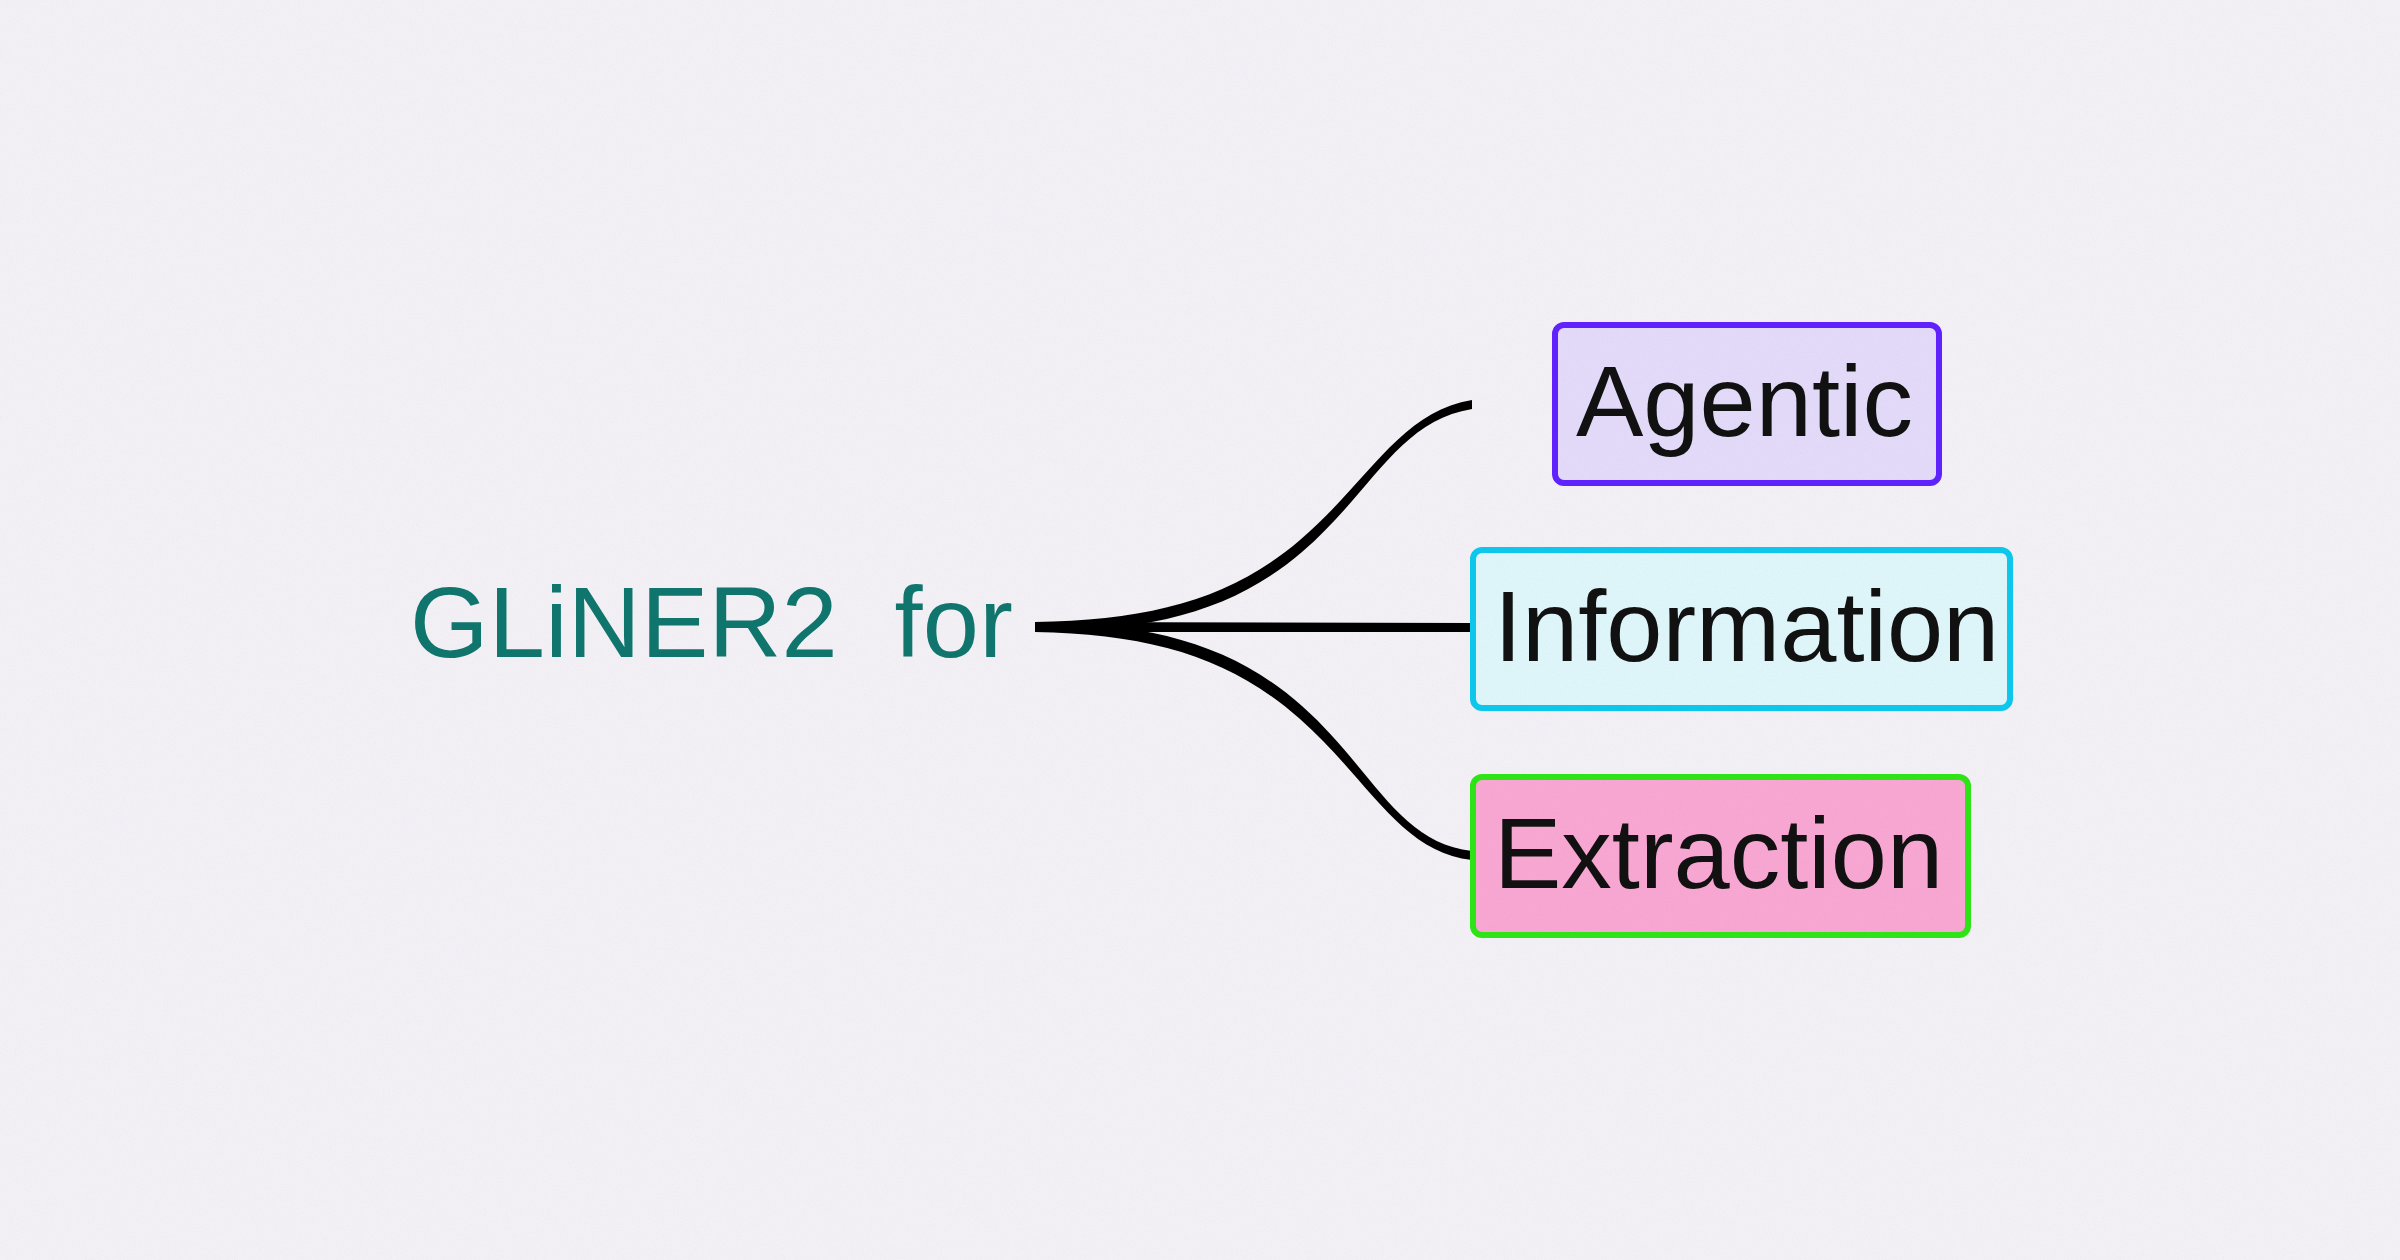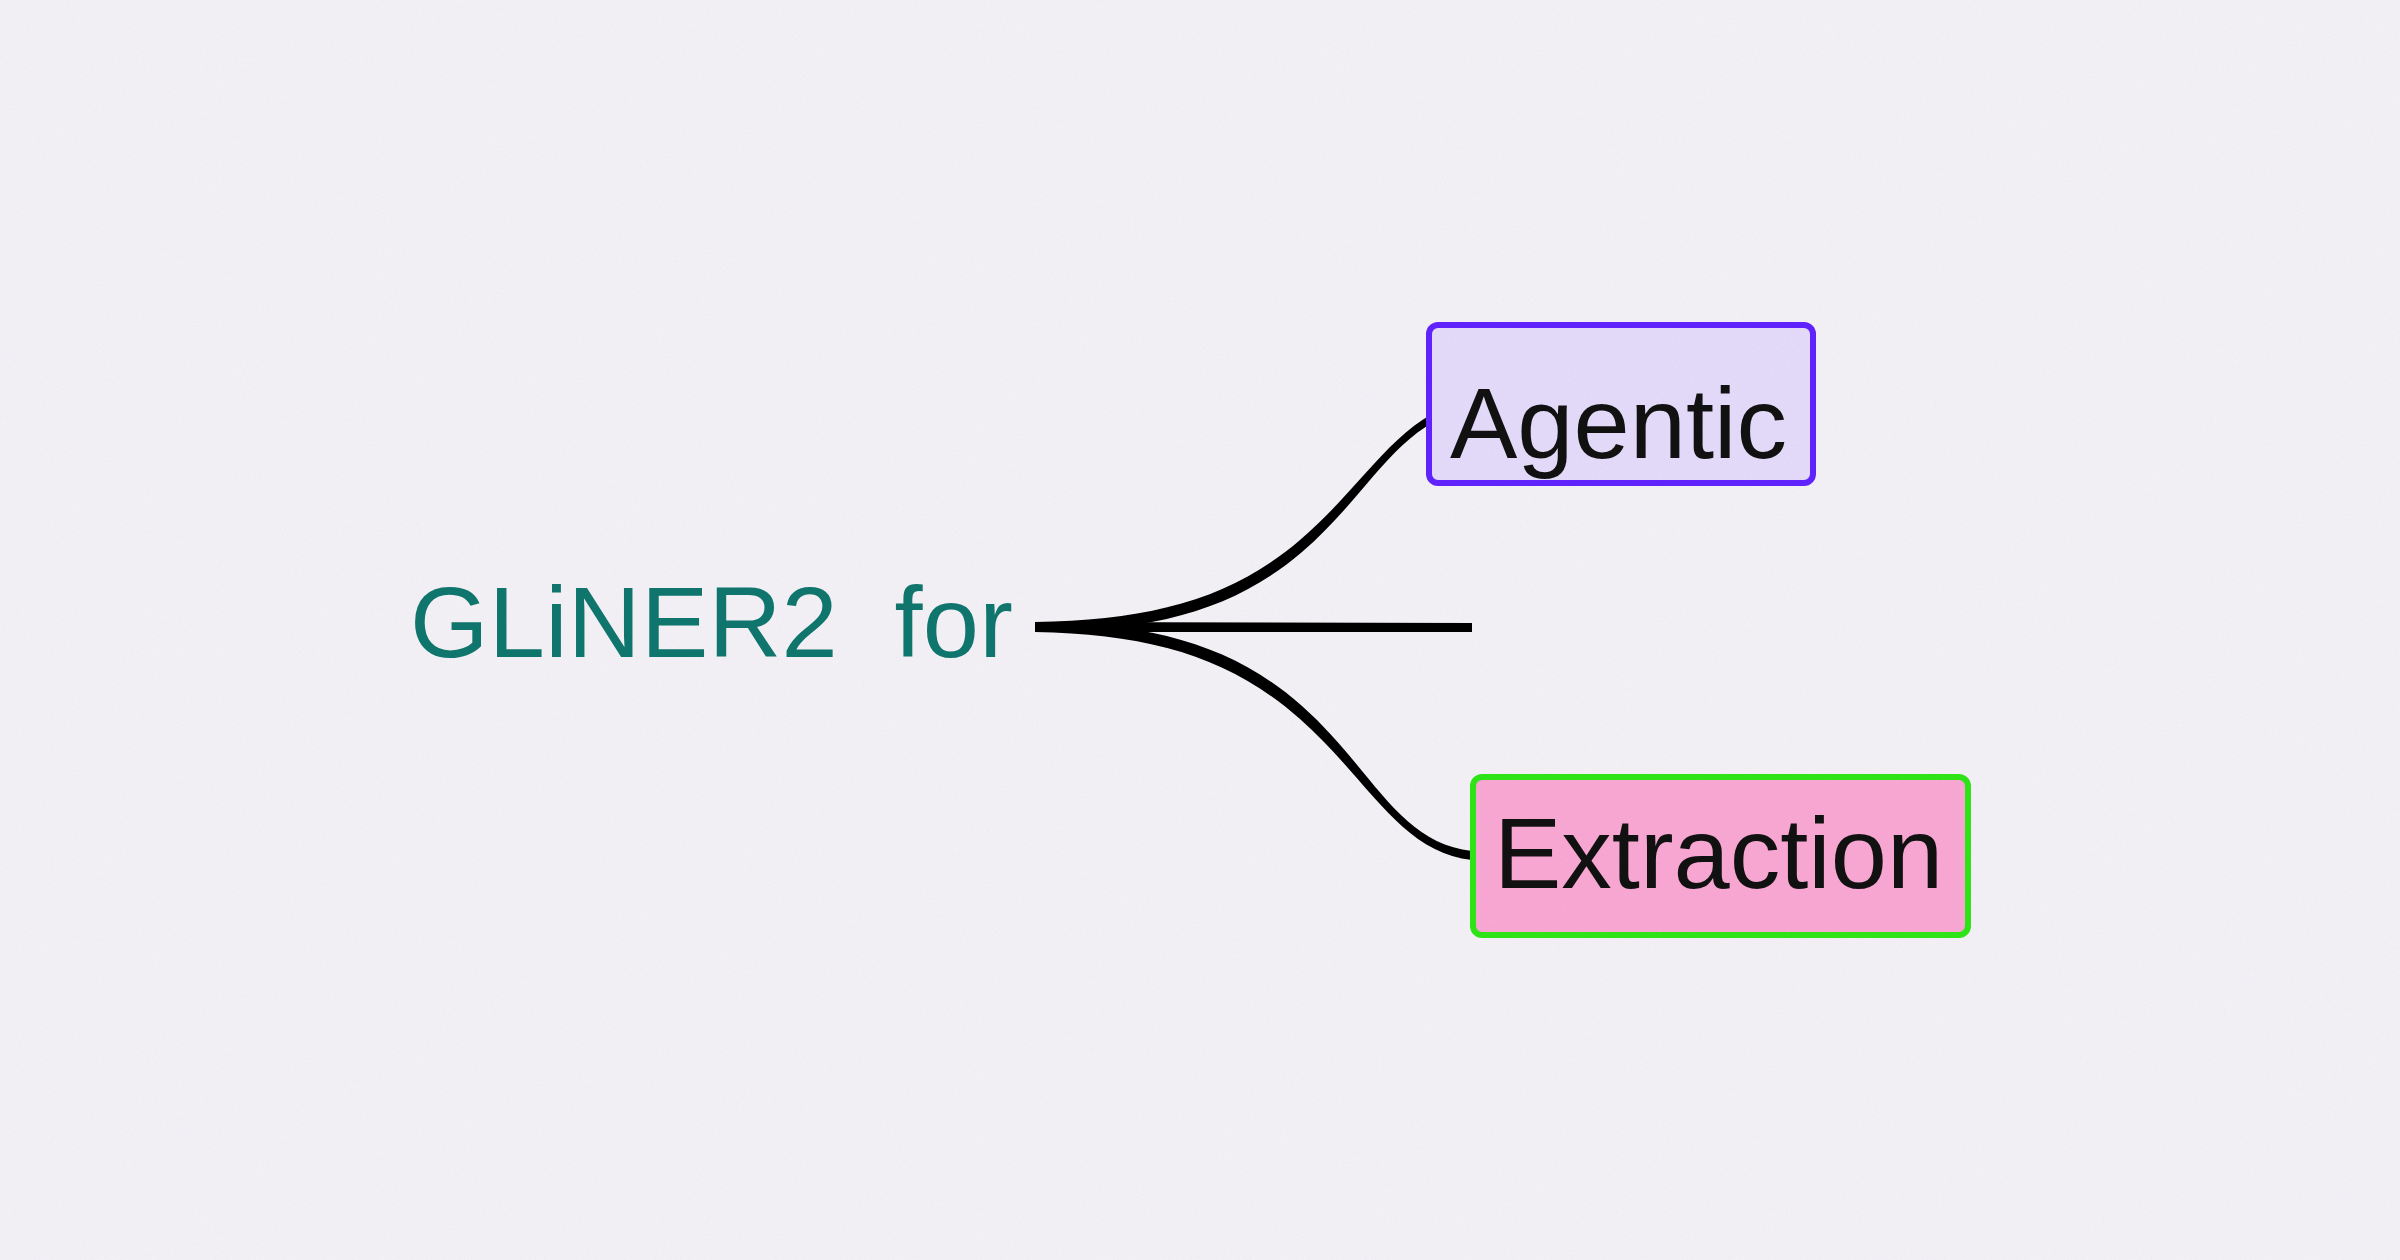--- a/index.html
+++ b/index.html
@@ -68,27 +68,26 @@
     font-size: 101px;
     line-height: 1.0;
     color: #111111;
     white-space: pre;
     font-weight: 400;
     padding-left: 18px;
     padding-bottom: 6px;
   }
 
   #node-agentic {
-    left: 1426px;
+    left: 1552px;
     top: 322px;
     width: 390px;
     height: 164px;
     background: #e5dcfb;
     border-color: #6122ff;
-    align-items: flex-end;
   }
   #node-information {
     left: 1470px;
     top: 547px;
     width: 543px;
     height: 164px;
     background: #e0f7fb;
     border-color: #0dc9ee;
   }
   #node-extraction {
@@ -125,20 +124,23 @@
              C 1230,657 1150,634 1035,632
              Z" fill="#000000"></path>
   </svg>
 
   <div class="root-label" style="color: #0f766e;">GLiNER2  for</div>
 
   <div class="node" id="node-agentic" style="background-color: rgb(229, 220, 251); border-color: rgb(97, 34, 255);">
     <span class="node-label" style="color: rgb(17, 17, 17);">Agentic</span>
   </div>
 
+  <div class="node" id="node-information" style="background-color: rgb(224, 247, 251); border-color: rgb(13, 201, 238);">
+    <span class="node-label" style="color: rgb(17, 17, 17);">Information</span>
+  </div>
 
   <div class="node" id="node-extraction" style="background-color: #f9a8d4; border-color: rgb(46, 230, 23);">
     <span class="node-label" style="color: rgb(17, 17, 17);">Extraction</span>
   </div>
 
   <svg id="grain" xmlns="http://www.w3.org/2000/svg" width="2400" height="1260" aria-hidden="true">
     <filter id="noiseFilter">
       <feTurbulence type="fractalNoise" baseFrequency="0.9" numOctaves="3" stitchTiles="stitch"></feTurbulence>
       <feColorMatrix type="saturate" values="0.25"></feColorMatrix>
       <feComponentTransfer>

